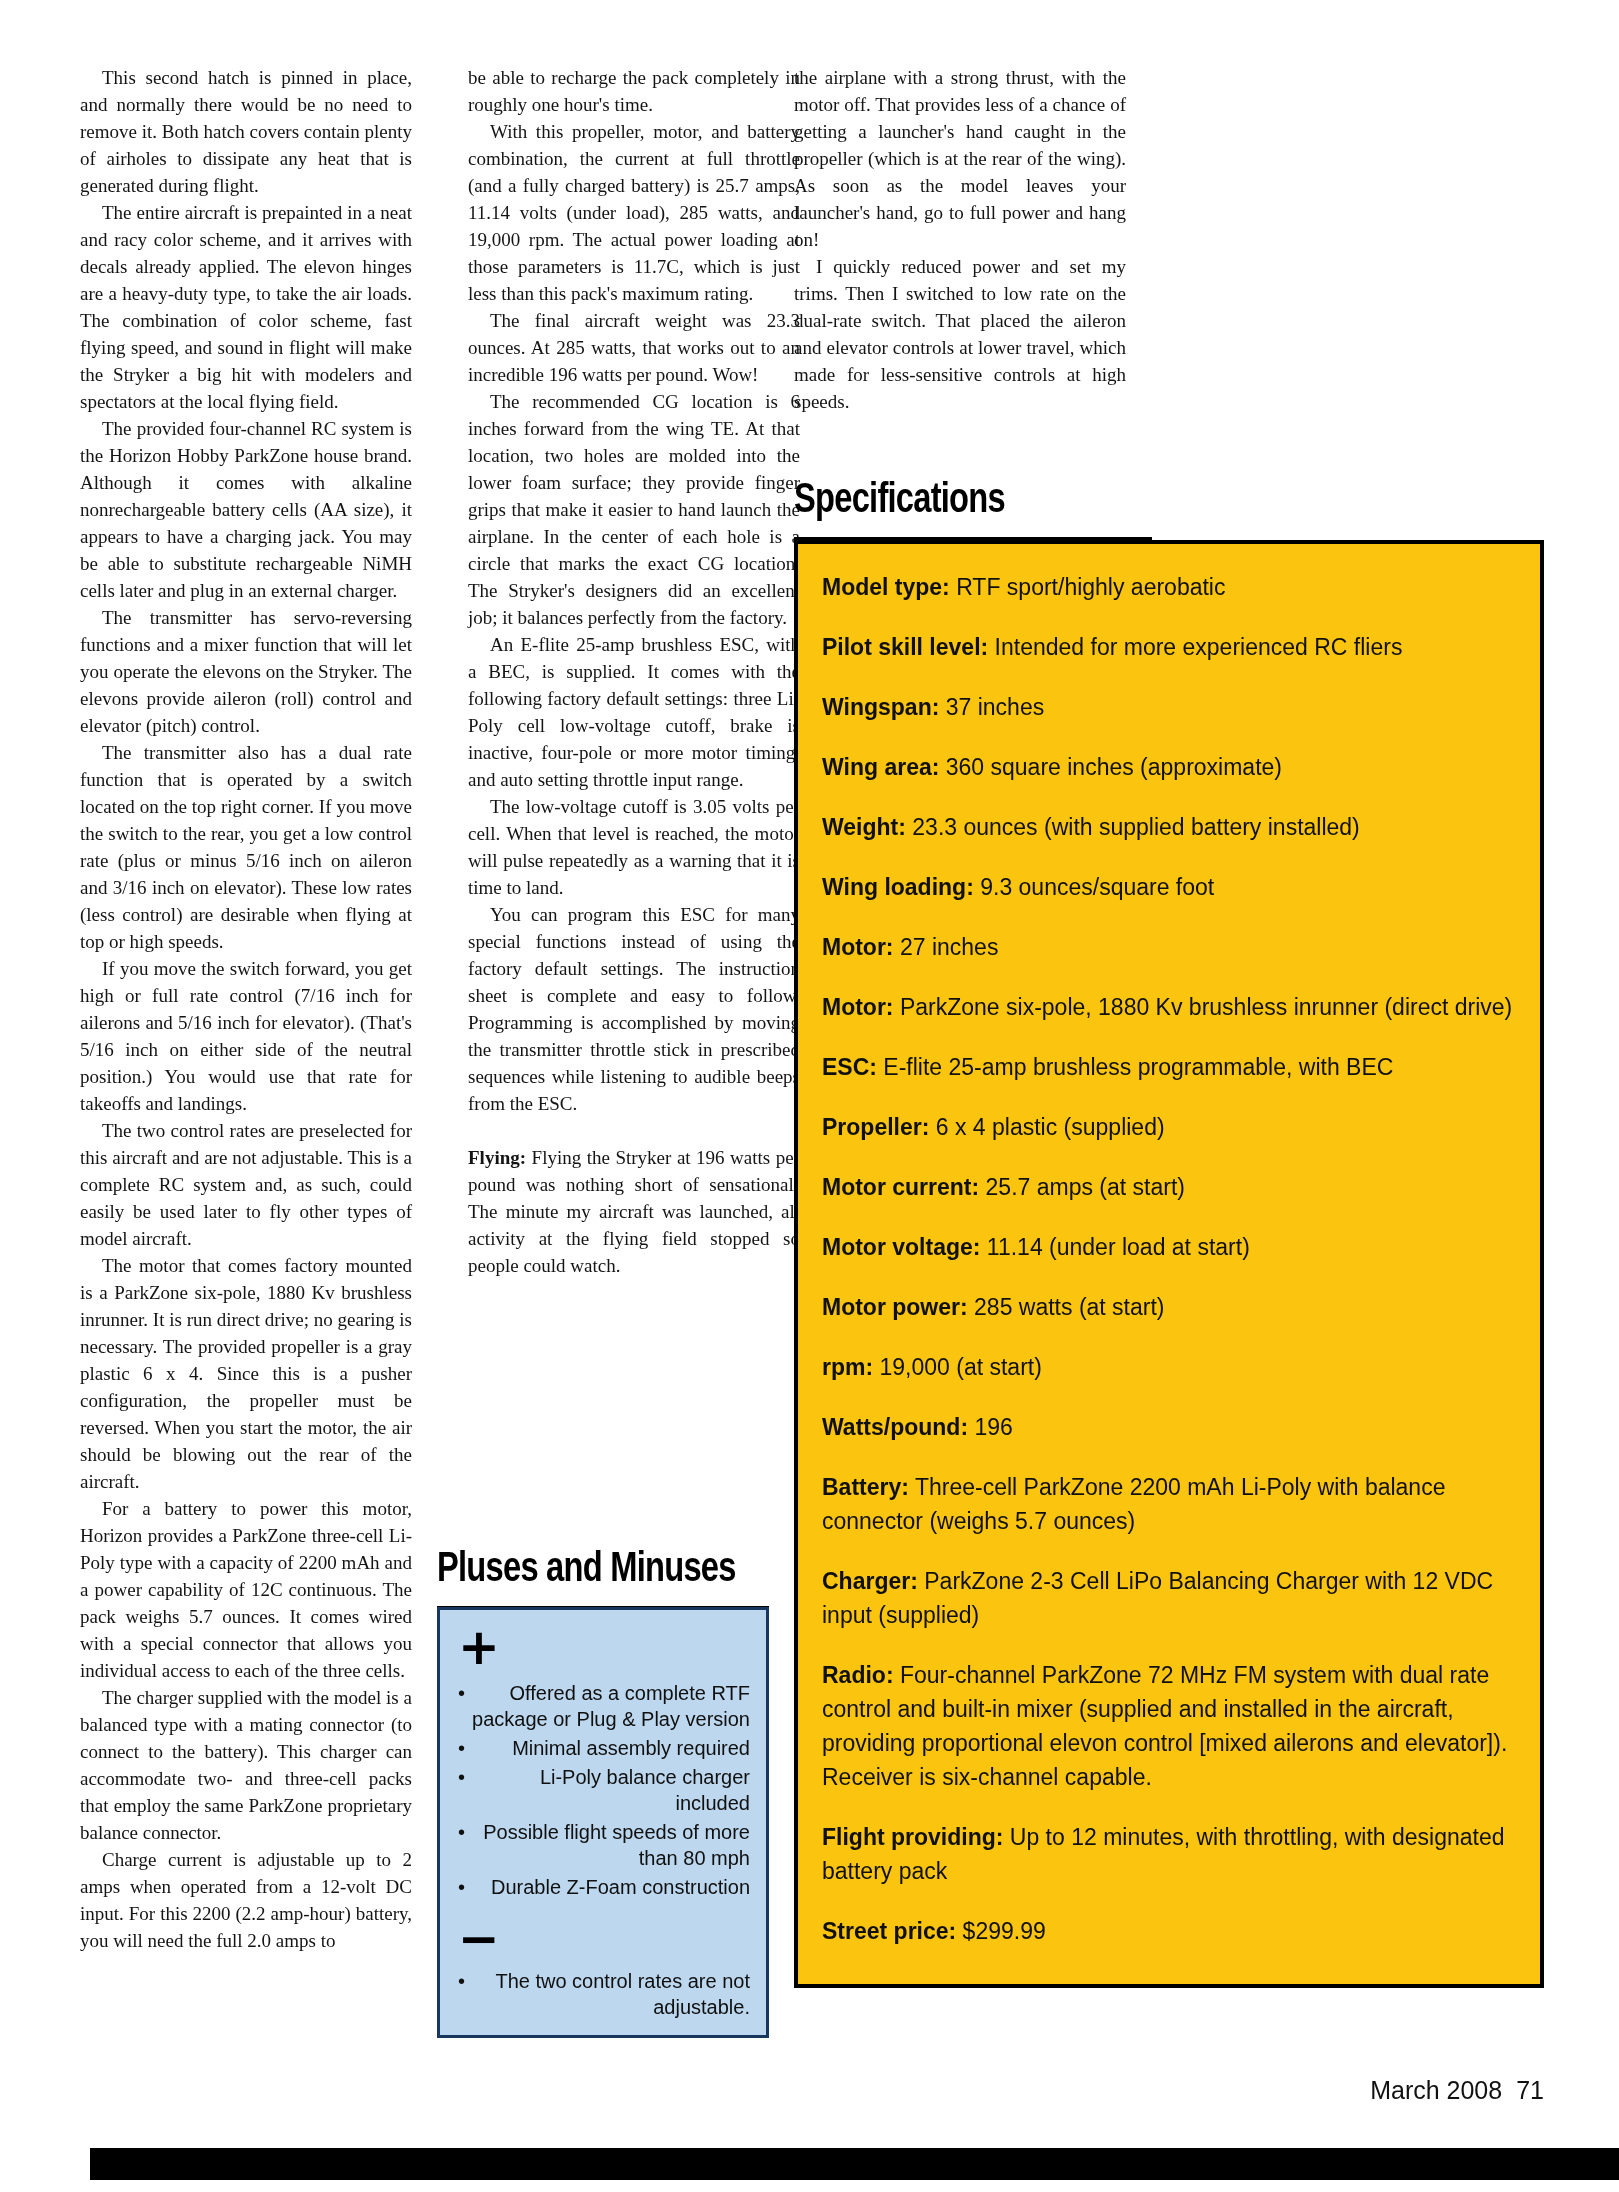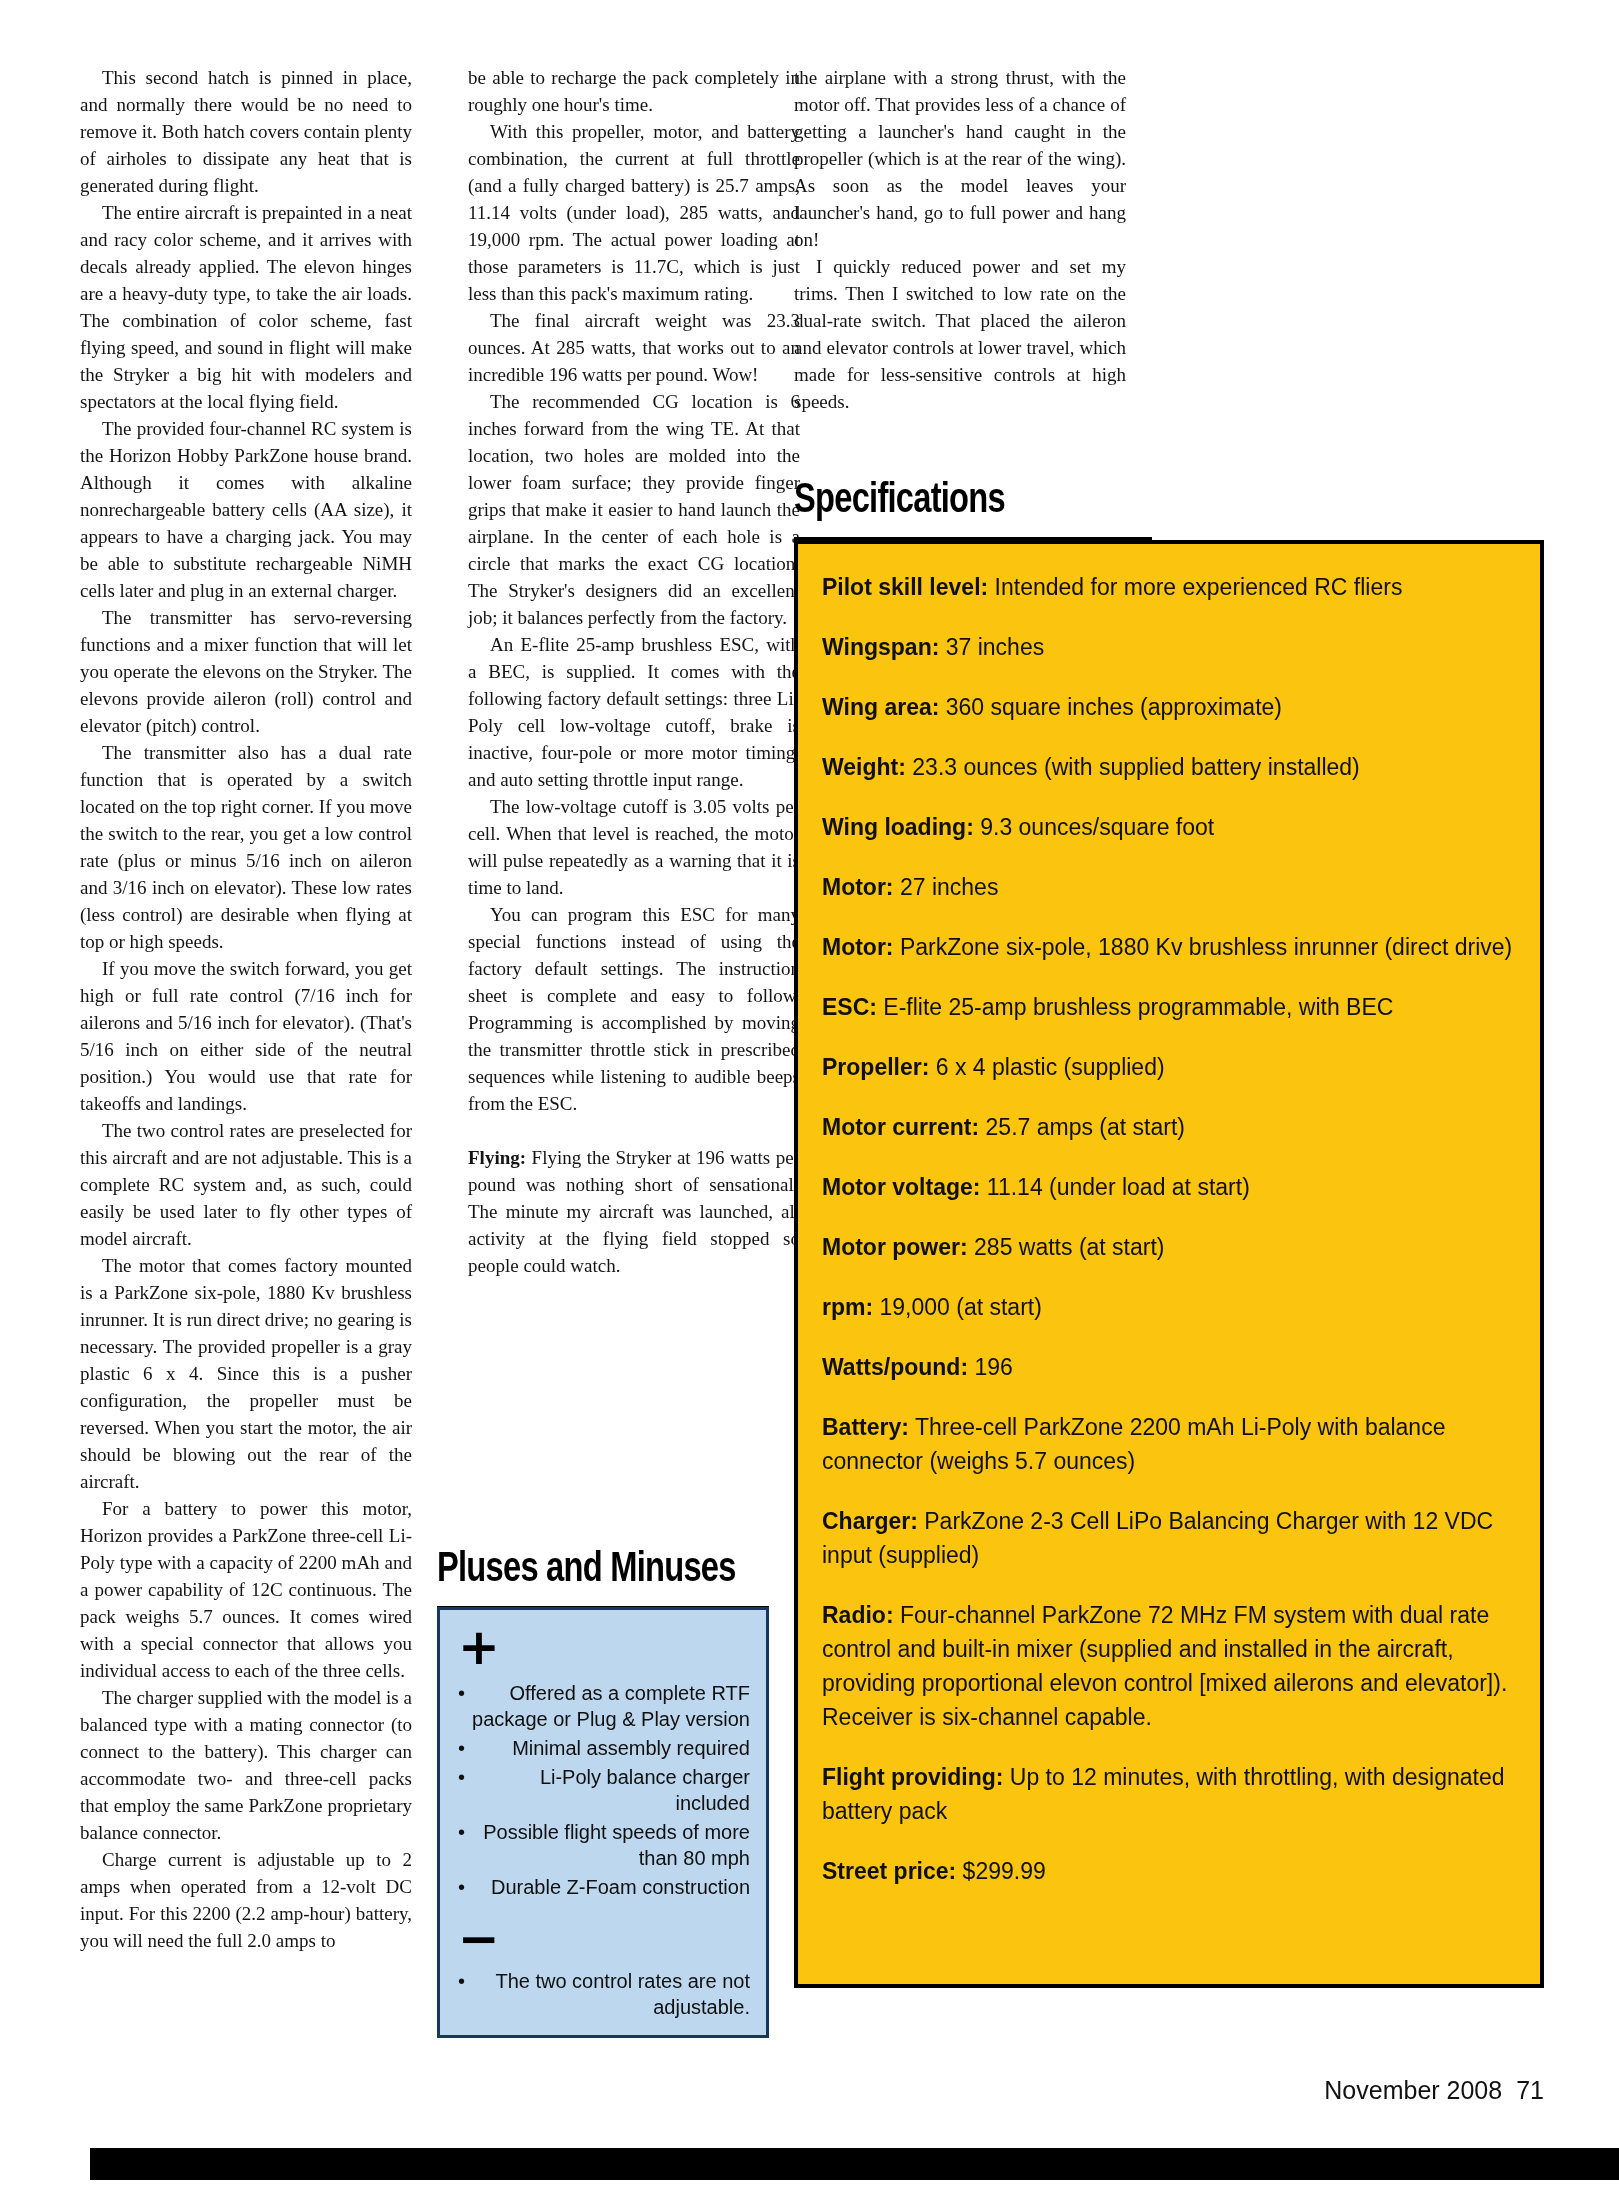--- a/index.html
+++ b/index.html
@@ -148,20 +148,21 @@
         <p>I quickly reduced power and set my trims. Then I switched to low rate on the dual-rate switch. That placed the aileron and elevator controls at lower travel, which made for less-sensitive controls at high speeds.</p>
       </div>
   </div>
 
   <div id="specs-header" class="section-header">
     <span class="hdr">Specifications</span>
   </div>
 
   <div id="specs-box" style="background: rgb(251, 196, 15);">
 
+      <div class="spec-entry"><b class="spec-label">Model type:</b> <span class="spec-value">RTF sport/highly aerobatic</span></div>
 
       <div class="spec-entry"><b class="spec-label">Pilot skill level:</b> <span class="spec-value">Intended for more experienced RC fliers</span></div>
 
       <div class="spec-entry"><b class="spec-label">Wingspan:</b> <span class="spec-value">37 inches</span></div>
 
       <div class="spec-entry"><b class="spec-label">Wing area:</b> <span class="spec-value">360 square inches (approximate)</span></div>
 
       <div class="spec-entry"><b class="spec-label">Weight:</b> <span class="spec-value">23.3 ounces (with supplied battery installed)</span></div>
 
       <div class="spec-entry"><b class="spec-label">Wing loading:</b> <span class="spec-value">9.3 ounces/square foot</span></div>
@@ -214,18 +215,18 @@
         <div class="pm-item">Durable Z-Foam construction</div>
       </div>
     <div class="sym minus">−</div>
     <div>
 
         <div class="pm-item">The two control rates are not adjustable.</div>
       </div>
   </div>
 
   <div id="footer">
-    <span>November 2008</span><span class="pgnum">71</span>
+    <span>March 2008</span><span class="pgnum">71</span>
   </div>
 
   <div id="bottom-bar"></div>
 
 </div>
 
 </body></html>

